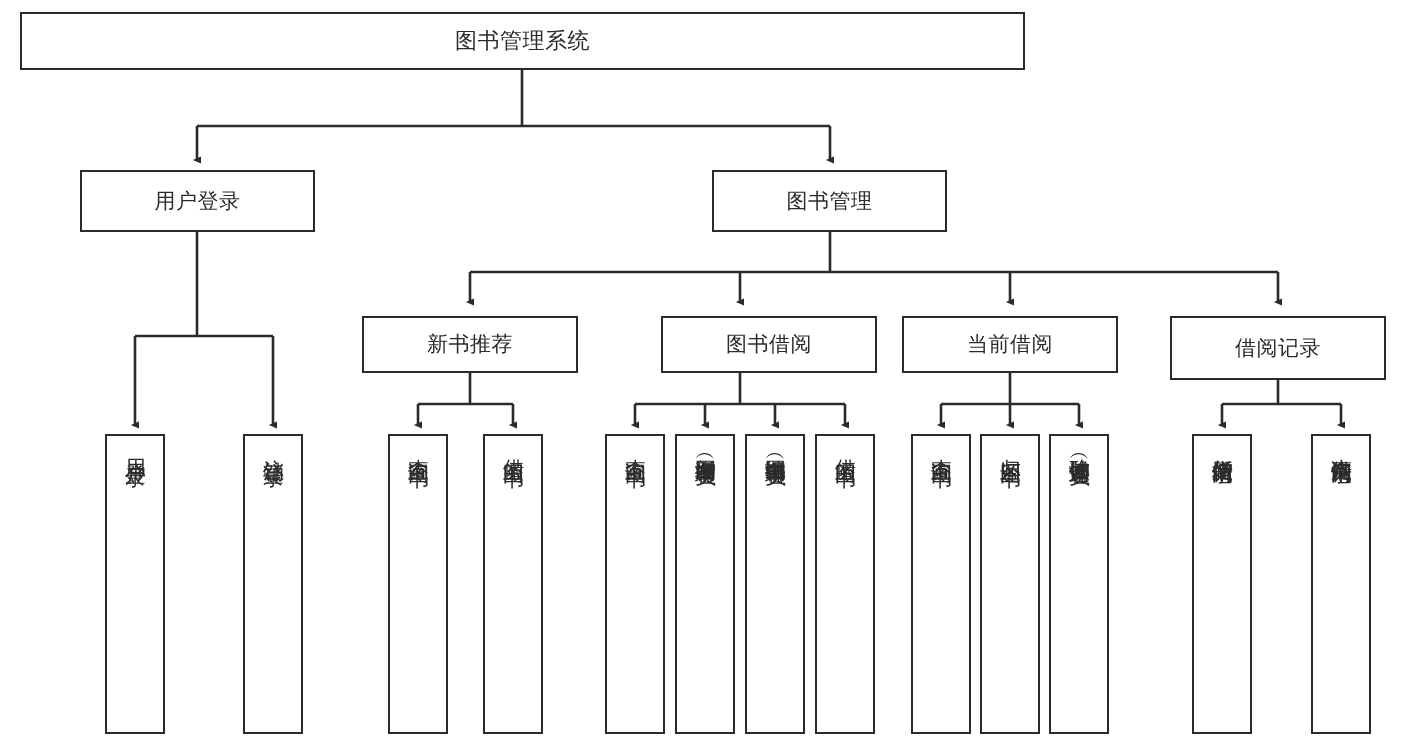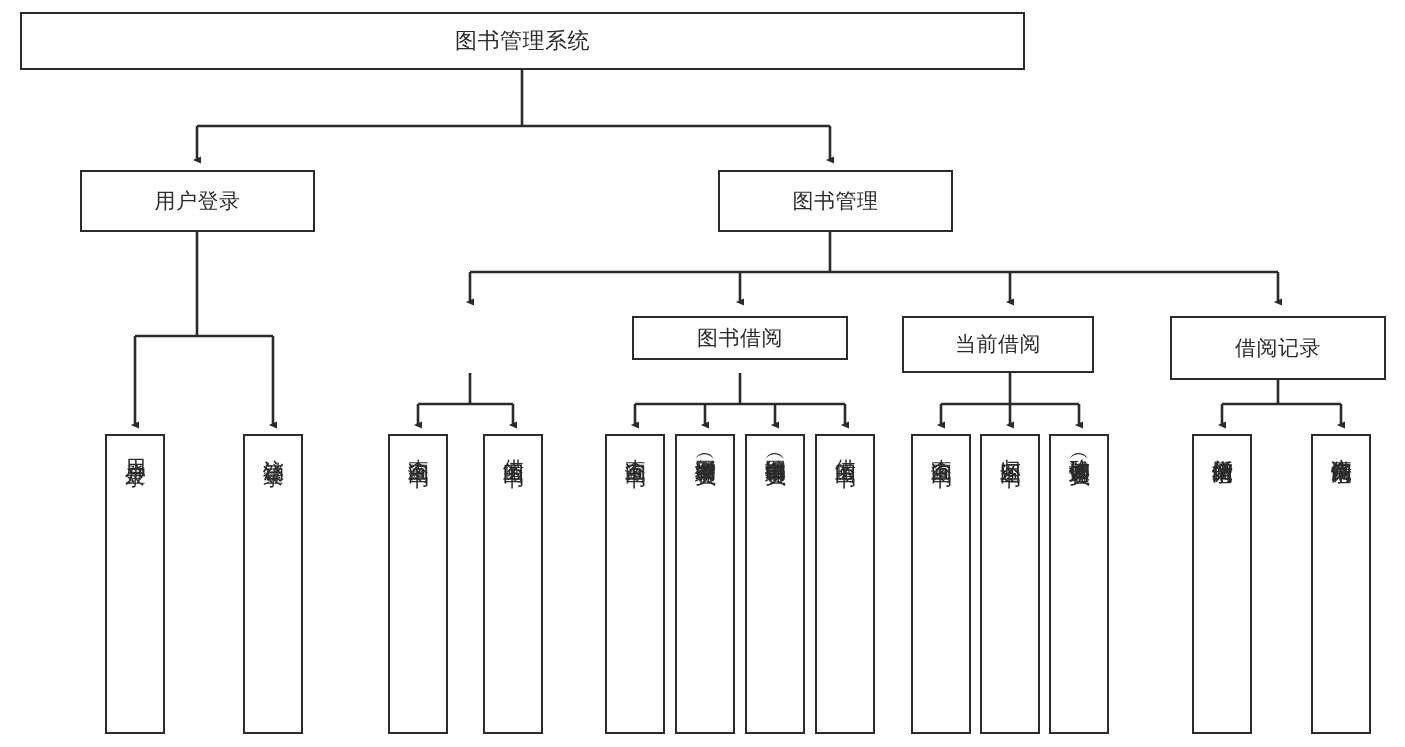--- a/index.html
+++ b/index.html
@@ -126,28 +126,31 @@
     </g>
   </svg>
 
   <div class="node-box node-root" style="left:20px; top:12px; width:1005px; height:58px;">
     <span class="node-label">图书管理系统</span>
   </div>
 
   <div class="node-box" style="left:80px; top:170px; width:235px; height:62px;">
     <span class="node-label">用户登录</span>
   </div>
-  <div class="node-box" style="left:712px; top:170px; width:235px; height:62px;margin-left:6px;">
+  <div class="node-box" style="left:712px; top:170px; width:235px; height:62px;">
     <span class="node-label">图书管理</span>
   </div>
 
-  <div class="node-box" style="left:632px; top:316px; width:216px; height:44px;">
+  <div class="node-box" style="left:362px; top:316px; width:216px; height:57px;">
+    <span class="node-label">新书推荐</span>
+  </div>
+  <div class="node-box" style="left:661px; top:316px; width:216px; height:57px;">
     <span class="node-label">图书借阅</span>
   </div>
-  <div class="node-box" style="left:902px; top:316px; width:192px; height:57px;">
+  <div class="node-box" style="left:902px; top:316px; width:216px; height:57px;">
     <span class="node-label">当前借阅</span>
   </div>
   <div class="node-box" style="left:1170px; top:316px; width:216px; height:64px;">
     <span class="node-label">借阅记录</span>
   </div>
 
   <div class="node-box node-vertical" style="left:105px; top:434px; width:60px; height:300px;">
     <span class="node-label">用户登录</span>
   </div>
   <div class="node-box node-vertical" style="left:243px; top:434px; width:60px; height:300px;">

